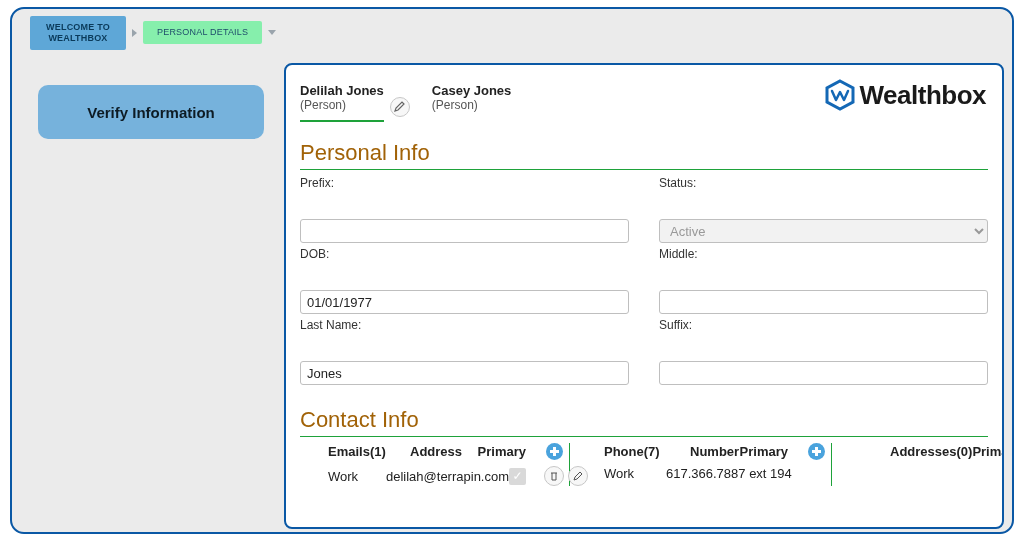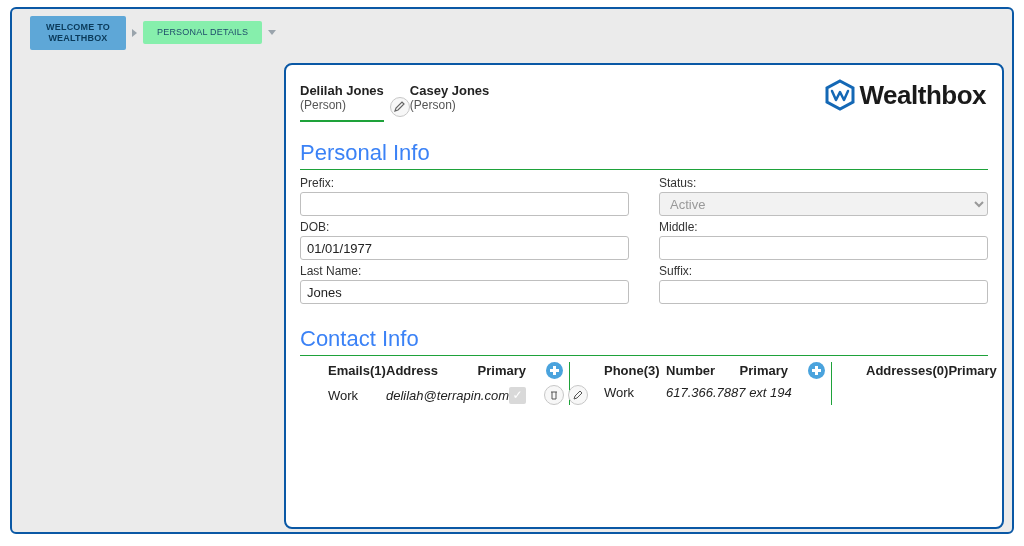--- a/index.html
+++ b/index.html
@@ -8,21 +8,21 @@
     background: #ffffff;
     width: 1024px;
     height: 546px;
     overflow: hidden;
   }
   .outer {
     width: 1004px;
     height: 527px;
     margin: 7px 10px 12px 10px;
     border: 2px solid #0a58a5;
-    border-radius: 6px;
+    border-radius: 14px;
     background: #ebebeb;
     position: relative;
     overflow: hidden;
   }
 
   
   .crumbs {
     display: flex;
     align-items: center;
     gap: 6px;
@@ -99,20 +99,21 @@
     color: #1a1a1a;
     letter-spacing: -0.5px;
   }
   .hex {
     width: 32px; height: 32px;
   }
 
   
   .ptabs {
     display: flex;
+    gap: 22px;
     align-items: flex-start;
     margin-bottom: 4px;
   }
   .ptab {
     padding-bottom: 8px;
   }
   .ptab.active {
     border-bottom: 2px solid #1ea23a;
   }
   .ptab .nm { font-size: 13px; font-weight: 700; color: #222; }
@@ -122,21 +123,21 @@
     width: 20px; height: 20px; border-radius: 50%;
     border: 1px solid #c7c7c7; background:#f7f7f7;
     display:flex; align-items:center; justify-content:center;
     font-size:11px; color:#666;
     position:relative; top:4px;
   }
 
   
   .sect-title {
     font-size: 22px;
-    color: #3b82f6;
+    color: #a16207;
     font-weight: 400;
     margin-top: 18px;
   }
   .rule {
     height: 1px;
     background: #1ea23a;
     margin: 3px 0 6px 0;
   }
 
   .grid {
@@ -153,20 +154,21 @@
   }
   .fld input, .fld select {
     width: 100%;
     height: 24px;
     border: 1px solid #bfbfbf;
     border-radius: 3px;
     padding: 0 6px;
     font-size: 13px;
     background: #fff;
     color: #222;
+    margin-top: 27px;
   }
   .fld select.dis {
     background: #f2f2f2;
     color: #999;
   }
 
   
   .contact {
     display: grid;
     grid-template-columns: 270px 262px 150px;
@@ -182,30 +184,30 @@
   .ccol:last-child { border-right: none; }
   .chead {
     display: flex;
     font-size: 13px;
     font-weight: 700;
     color: #222;
     margin-bottom: 6px;
     align-items:center;
   }
   .chead .col-a { flex: 0 0 58px;}
-  .chead .col-b { flex: 1; }
+  .chead .col-b { flex: 1; padding-left: 24px; }
   .chead .col-c { display:flex; align-items:center; gap:20px;}
   .crow {
     display:flex;
     font-size: 13px;
     color:#222;
     align-items:center;
   }
   .crow .col-a { flex: 0 0 58px; }
-  .crow .col-b { flex: 1; font-style: italic; }
+  .crow .col-b { flex: 1; }
   .crow .col-c { display:flex; align-items:center; gap:4px; }
 
   .plus {
     width:17px;height:17px;border-radius:50%;
     background:#4aa3dd; position:relative;
   }
   .plus::before, .plus::after{
     content:"";position:absolute;background:#fff;
   }
   .plus::before{ left:4px; top:7px; width:9px; height:3px;}
@@ -229,20 +231,21 @@
   <div class="crumbs">
     <div class="crumb">
       <div>WELCOME TO</div>
       <div>WEALTHBOX</div>
     </div>
     <div class="chev"></div>
     <div class="crumb secondary">PERSONAL DETAILS</div>
     <div class="chev-down"></div>
   </div>
 
+  <button class="verify-btn">Verify Information</button>
 
   <div class="panel">
 
     <div class="brand">
       <svg class="hex" viewBox="0 0 32 32">
         <polygon points="16,2 29,9 29,23 16,30 3,23 3,9" fill="none" stroke="#1468b5" stroke-width="3"></polygon>
         <path d="M8 12 L12 21 L16 13 L20 21 L24 12" fill="none" stroke="#1468b5" stroke-width="2.5" stroke-linejoin="round" stroke-linecap="round"></path>
       </svg>
       <span class="brand-text">Wealthbox</span>
     </div>
@@ -325,21 +328,21 @@
               <svg width="10" height="10" viewBox="0 0 10 10">
                   <path d="M1 9 L2 6 L7 1 L9 3 L4 8 Z" fill="none" stroke="#555" stroke-width="1"></path>
                 </svg>
             </span>
           </span>
         </div>
       </div>
 
       <div class="ccol">
         <div class="chead">
-          <span class="col-a" style="flex:0 0 62px">Phone(3)</span>
+          <span class="col-a" style="flex:0 0 62px">Phone(7)</span>
           <span class="col-b">Number</span>
           <span class="col-c">
             <span>Primary</span>
             <span class="plus"></span>
           </span>
         </div>
         <div class="crow">
           <span class="col-a" style="flex:0 0 62px">Work</span>
           <span class="col-b">617.366.7887 ext 194</span>
         </div>

